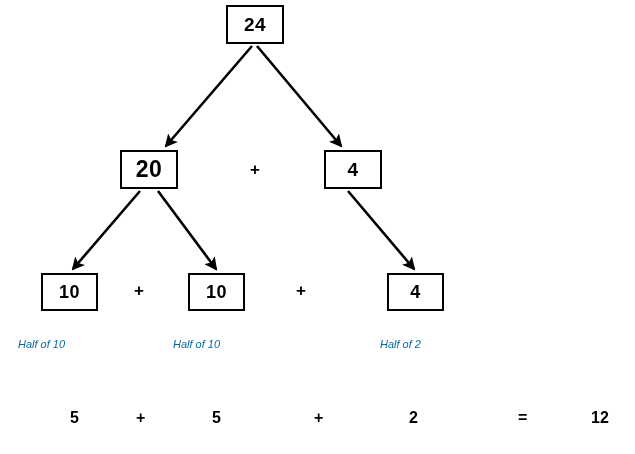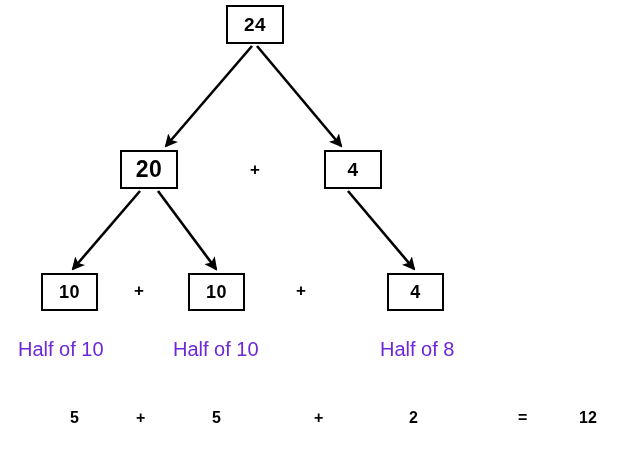--- a/index.html
+++ b/index.html
@@ -38,22 +38,23 @@
   .plus-sign {
     position: absolute;
     font-weight: bold;
     color: #000000;
     font-size: 17px;
     text-align: center;
     line-height: 1;
   }
   .caption {
     position: absolute;
-    font-size: 20px;
-    color: #6d28d9;
+    font-style: italic;
+    font-size: 11px;
+    color: #0369a1;
     white-space: nowrap;
   }
   .result-token {
     position: absolute;
     font-weight: bold;
     font-size: 16px;
     color: #000000;
     text-align: center;
     white-space: nowrap;
   }
@@ -97,25 +98,25 @@
       </div>
     </div>
   <div id="operators-layer">
       <div class="plus-sign" style="left: 250px; top: 161px; font-size: 17px;">+</div>
       <div class="plus-sign" style="left: 134px; top: 282px; font-size: 17px;">+</div>
       <div class="plus-sign" style="left: 296px; top: 282px; font-size: 17px;">+</div>
     </div>
   <div id="captions-layer">
       <div class="caption" style="left: 18px; top: 338px;">Half of 10</div>
       <div class="caption" style="left: 173px; top: 338px;">Half of 10</div>
-      <div class="caption" style="left: 380px; top: 338px;">Half of 8</div>
+      <div class="caption" style="left: 380px; top: 338px;">Half of 2</div>
     </div>
   <div id="result-layer">
       <div class="result-token" style="left: 70px; top: 409px;">5</div>
       <div class="result-token" style="left: 136px; top: 409px;">+</div>
       <div class="result-token" style="left: 212px; top: 409px;">5</div>
       <div class="result-token" style="left: 314px; top: 409px;">+</div>
       <div class="result-token" style="left: 409px; top: 409px;">2</div>
       <div class="result-token" style="left: 518px; top: 409px;">=</div>
-      <div class="result-token" style="left: 579px; top: 409px;">12</div>
+      <div class="result-token" style="left: 591px; top: 409px;">12</div>
     </div>
 
 </div>
 
 </body></html>

